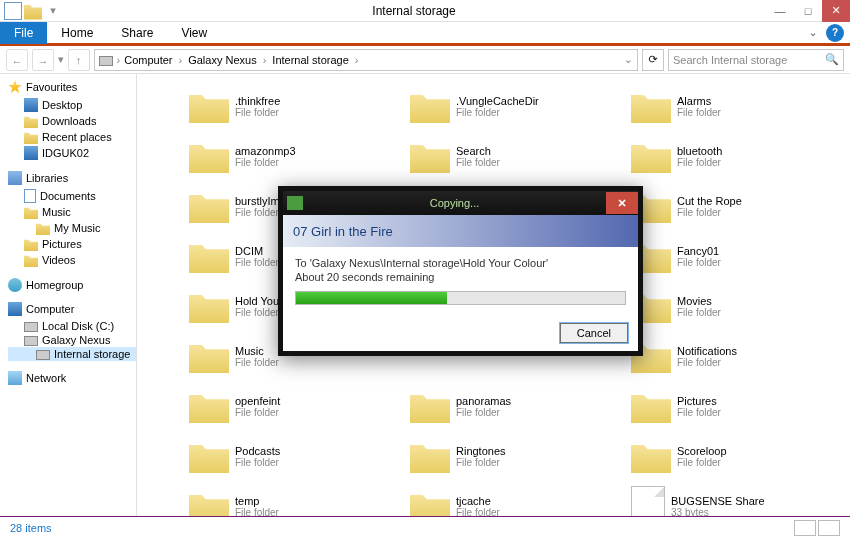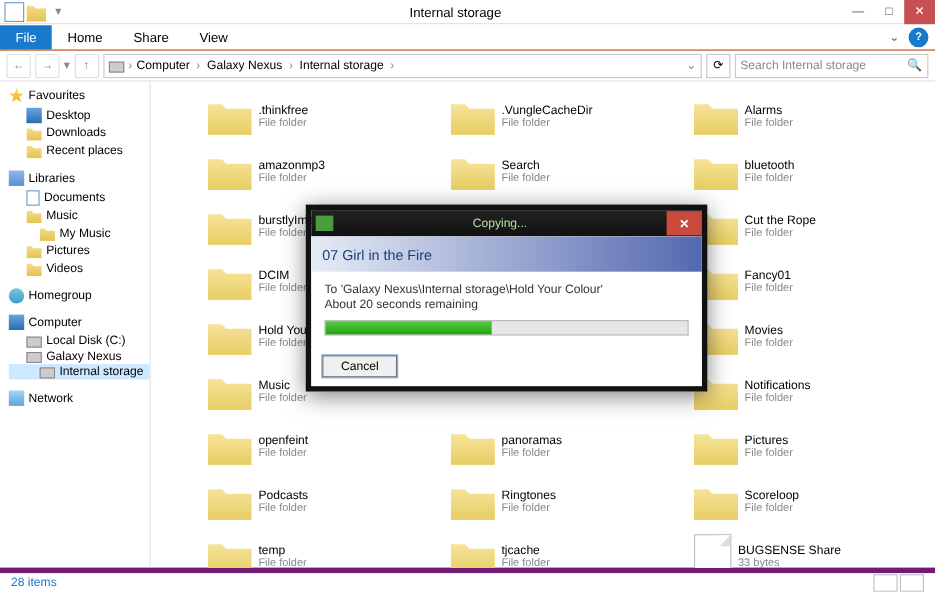--- a/index.html
+++ b/index.html
@@ -8,21 +8,21 @@
 
 .titlebar { height:22px; background:#fff; display:flex; align-items:center; border-bottom:1px solid #e1e1e1; }
 .qat { display:flex; gap:2px; padding-left:4px; }
 .qat span { width:18px; height:18px; display:flex; align-items:center; justify-content:center; }
 .title { flex:1; text-align:center; font-size:12px; }
 .winbtns { display:flex; }
 .winbtn { width:28px; height:22px; display:flex; align-items:center; justify-content:center; color:#555; }
 .winbtn.close { background:#c75050; color:#fff; }
 
 
-.ribbon { height:24px; display:flex; align-items:center; border-bottom:1px solid #c2410c; }
+.ribbon { height:24px; display:flex; align-items:center; border-bottom:3px solid #c2410c; }
 .tab { padding:4px 14px; font-size:12px; }
 .tab.file { background:#1979ca; color:#fff; }
 .help { margin-left:auto; display:flex; gap:4px; padding-right:6px; }
 .help span { width:18px; height:18px; display:flex; align-items:center; justify-content:center; }
 .help-circle { width:14px; height:14px; background:#1979ca; color:#fff; border-radius:50%; display:flex; align-items:center; justify-content:center; font-size:10px; font-weight:bold; }
 
 
 .navrow { height:28px; display:flex; align-items:center; padding:2px 6px; gap:4px; border-bottom:1px solid #e1e1e1; }
 .navbtn { width:22px; height:22px; border:1px solid #ddd; border-radius:2px; display:flex; align-items:center; justify-content:center; color:#888; }
 .breadcrumb { flex:1; height:22px; border:1px solid #c7c7c7; display:flex; align-items:center; padding:0 4px; font-size:11px; }
@@ -53,37 +53,37 @@
 .ic-hg { background:linear-gradient(#7cc6e0,#3a9ec7); border-radius:50%; }
 
 .main { flex:1; padding:10px 8px; overflow:auto; }
 .grid { display:grid; grid-template-columns:repeat(3,1fr); gap:6px 10px; }
 .item { display:flex; align-items:center; gap:6px; height:44px; }
 .item .txt { display:flex; flex-direction:column; }
 .item .name { font-size:11px; }
 .item .sub { font-size:10px; color:#888; }
 
 
-.status { height:22px; border-top:5px solid #701a75; display:flex; align-items:center; padding:0 10px; color:#1979ca; }
+.status { height:22px; border-top:1px solid #701a75; display:flex; align-items:center; padding:0 10px; color:#1979ca; }
 .status .right { margin-left:auto; display:flex; gap:2px; }
 .viewbtn { width:22px; height:16px; border:1px solid #bbb; }
 
 
 .dialog { position:absolute; left:278px; top:186px; width:365px; border:5px solid #111; box-shadow:0 4px 20px rgba(0,0,0,.5); }
 .dlg-tb { height:24px; background:linear-gradient(#222,#111); display:flex; align-items:center; padding:0 0 0 4px; }
 .dlg-tb .t { color:#b8e0a0; font-size:11px; flex:1; text-align:center; }
 .dlg-tb .icn { width:16px; height:14px; background:#4a9c3e; }
 .dlg-close { width:32px; height:22px; background:#c94b3e; color:#fff; display:flex; align-items:center; justify-content:center; font-weight:bold; }
 .dlg-body { background:#fff; }
 .dlg-h { height:30px; background:linear-gradient(90deg,#e6ecf5,#5468b0); display:flex; align-items:center; padding:16px 10px; color:#1a3f7c; font-size:13px; }
 .dlg-mid { padding:10px 12px; }
 .dlg-line { font-size:11px; color:#333; margin-bottom:2px; }
 .progress { height:14px; border:1px solid #b8b8b8; background:#e6e6e6; margin-top:8px; }
 .bar { height:100%; width:46%; background:linear-gradient(#4fce3b,#2aa016); }
-.dlg-ft { display:flex; padding:8px 10px; }
+.dlg-ft { display:flex; justify-content:flex-end; padding:8px 10px; }
 .btn { padding:3px 16px; border:1px solid #707070; background:#f0f0f0; font-size:11px; box-shadow:0 0 0 1px #7eb4ea; }
 .ic-file { width:34px; height:40px; background:#fff; border:1px solid #bbb; position:relative; }
 .ic-file::before { content:""; position:absolute; right:0; top:0; width:10px; height:10px; background:linear-gradient(135deg,#fff 48%,#ddd 52%); }
 </style>
 </head>
 <body>
 
 <div class="titlebar">
   <div class="qat">
     <span>
@@ -147,20 +147,24 @@
           <span>Desktop</span>
         </div>
       <div class="node">
           <span class="ic ic-folder"></span>
           <span>Downloads</span>
         </div>
       <div class="node">
           <span class="ic ic-folder"></span>
           <span>Recent places</span>
         </div>
+      <div class="node">
+          <span class="ic ic-comp"></span>
+          <span>IDGUK02</span>
+        </div>
     </div>
     <div class="group">
       <div class="group-h">
           <span class="ic ic-lib"></span>
           <span>Libraries</span>
         </div>
       <div class="node">
           <span class="ic ic-doc"></span>
           <span>Documents</span>
         </div>

